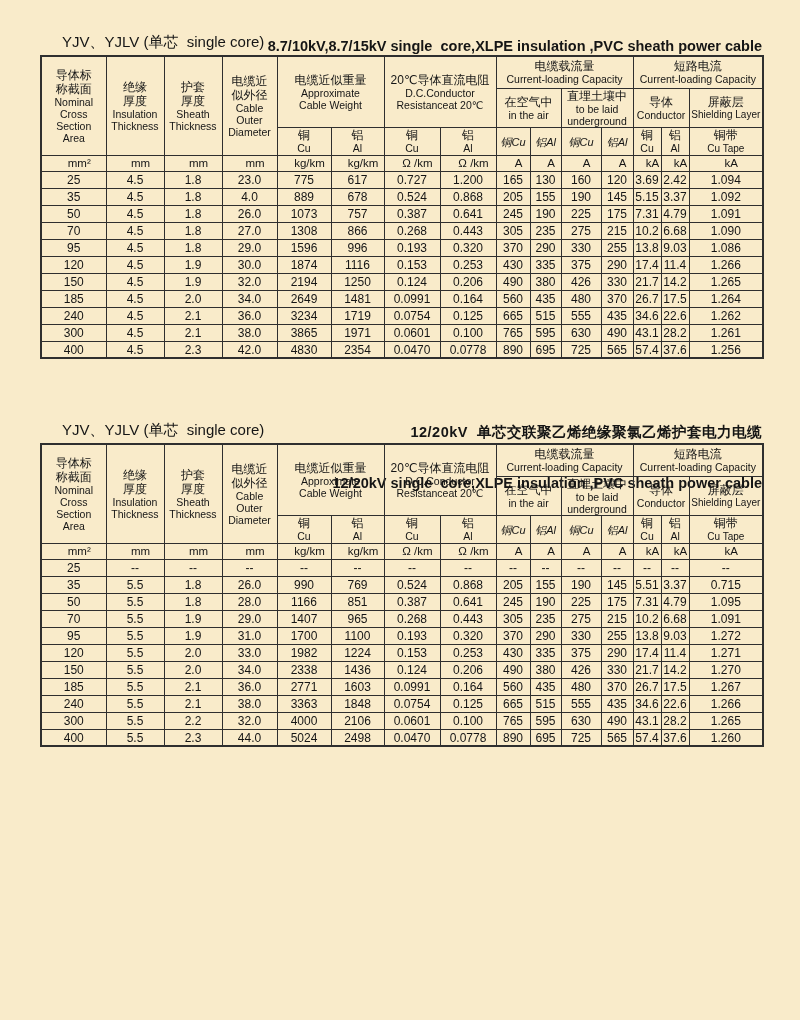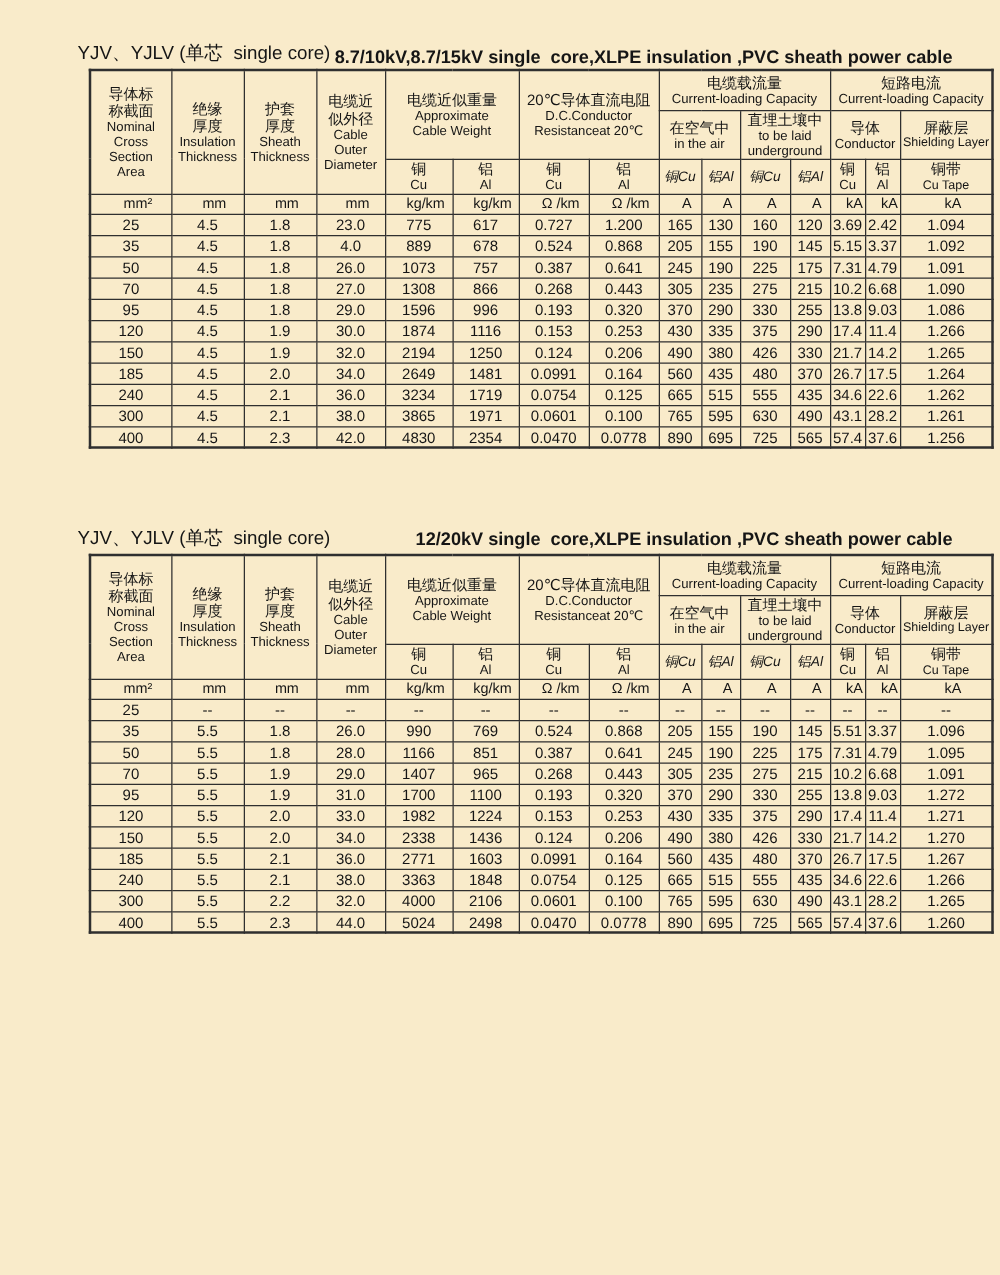--- a/index.html
+++ b/index.html
@@ -16,21 +16,20 @@
     font-weight:bold;font-size:14.5px;line-height:17px;white-space:pre;
   }
   .title-block .zh-line{letter-spacing:0.5px;}
   .model-label{
     position:absolute;left:44px;font-size:15px;white-space:pre;margin-left:18px;
   }
   table.spec{
     position:absolute;left:40px;width:722px;
     border-collapse:collapse;table-layout:fixed;
     border:2px solid #2f2f2f;
-    margin-left:31px;
   }
   table.spec th,table.spec td{
     border:1px solid #2f2f2f;
     padding:0 1px;text-align:center;vertical-align:middle;
     overflow:hidden;
   }
   thead tr.r1{height:32px;}
   thead tr.r2{height:30px;}
   thead tr.r3{height:28px;}
   thead tr.units{height:16px;}
@@ -373,20 +372,21 @@
         <td>725</td>
         <td>565</td>
         <td>57.4</td>
         <td>37.6</td>
         <td>1.256</td>
       </tr>
     </tbody>
 </table>
 
 <div class="title-block" style="top:390px;">
+  <div class="zh-line">12/20kV  单芯交联聚乙烯绝缘聚氯乙烯护套电力电缆</div>
   <div class="en-line">12/20kV single  core,XLPE insulation ,PVC sheath power cable</div>
 </div>
 <div class="model-label" style="top:421px;">YJV、YJLV (单芯  single core)</div>
 
 <table class="spec" style="top:443px;">
   <colgroup>
     <col style="width:65px">
       <col style="width:58px">
       <col style="width:58px">
       <col style="width:55px">
@@ -547,21 +547,21 @@
         <td>990</td>
         <td>769</td>
         <td>0.524</td>
         <td>0.868</td>
         <td>205</td>
         <td>155</td>
         <td>190</td>
         <td>145</td>
         <td>5.51</td>
         <td>3.37</td>
-        <td>1.096</td>
+        <td>0.715</td>
       </tr>
       <tr>
         <td>50</td>
         <td>5.5</td>
         <td>1.8</td>
         <td>28.0</td>
         <td>1166</td>
         <td>851</td>
         <td>0.387</td>
         <td>0.641</td>

